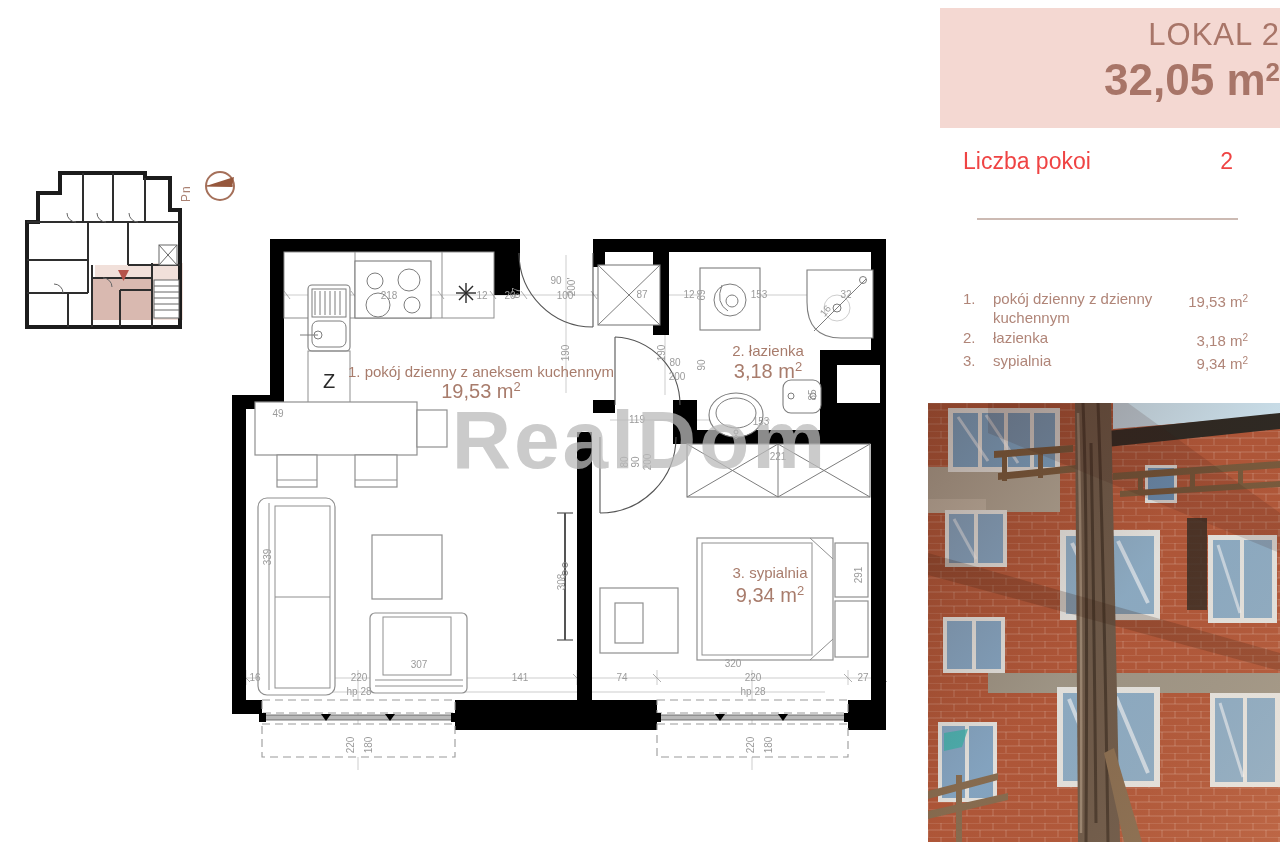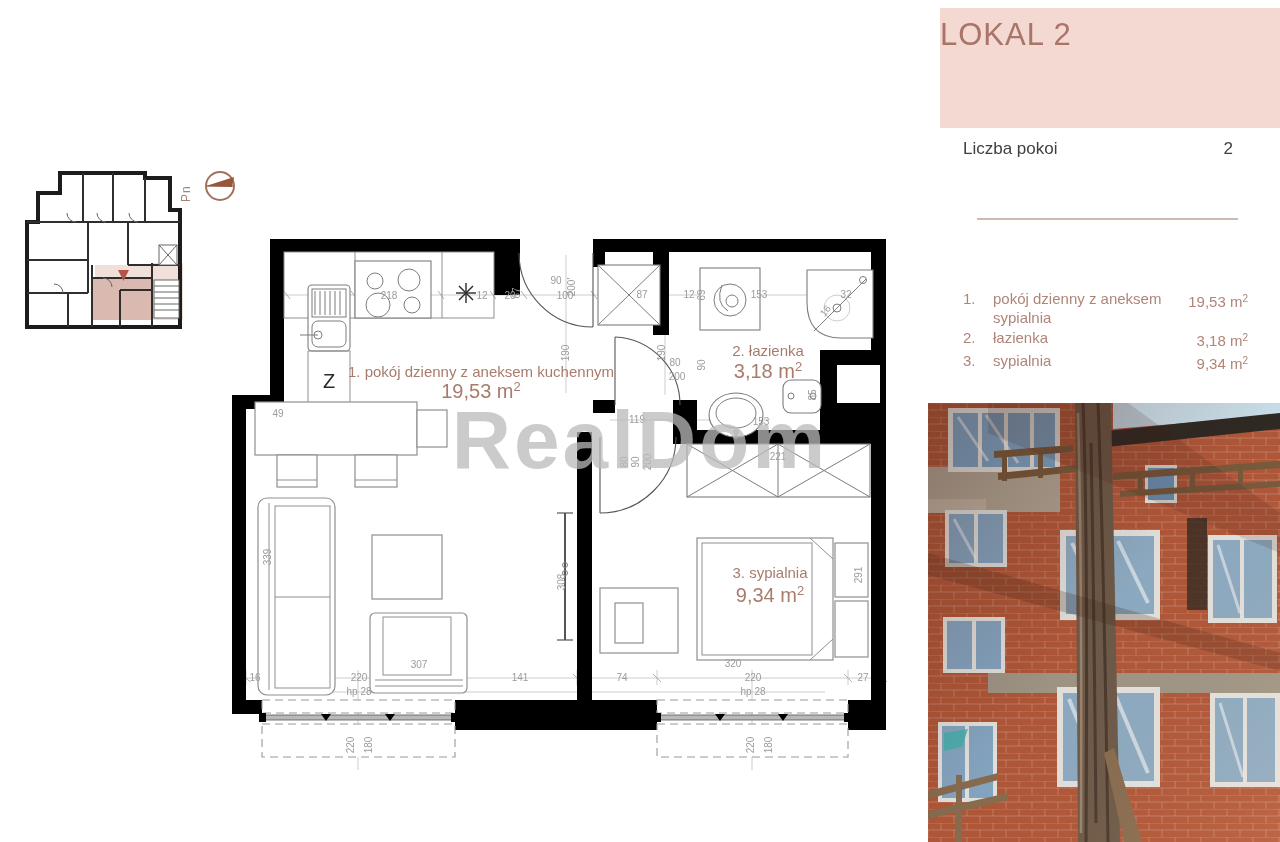--- a/index.html
+++ b/index.html
@@ -1,26 +1,26 @@
 <!DOCTYPE html>
 <html><head>
 <meta charset="utf-8">
 <style>
   html,body{margin:0;padding:0;background:#fff;}
   .page{position:relative;width:1280px;height:842px;background:#ffffff;overflow:hidden;
         font-family:"Liberation Sans",sans-serif;}
   .abs{position:absolute;}
 
   
-  .pink-box{left:940px;top:8px;width:340px;height:120px;background:#f4d8d2;text-align:left;color:#a87568;}
+  .pink-box{left:940px;top:8px;width:340px;height:120px;background:#f4d8d2;text-align:right;color:#a87568;}
   .lokal-title{font-size:31px;letter-spacing:1px;margin-top:9px;font-weight:500;}
   .lokal-area{font-size:44px;font-weight:bold;margin-top:2px;}
   .lokal-area .sup2{font-size:26px;vertical-align:14px;font-weight:bold;}
 
-  .details{left:963px;top:132px;width:270px;color:#404040;font-size:17px;}
+  .details{left:963px;top:144px;width:270px;color:#ef4444;font-size:23px;}
   .detail-row{display:flex;justify-content:space-between;line-height:34px;}
   .divider{left:977px;top:218px;width:261px;height:2px;background:#ccbab3;}
 
   .room-list{left:963px;top:289px;width:285px;color:#b08578;font-size:15px;line-height:19px;}
   .room-row{display:flex;align-items:flex-start;margin-bottom:1px;}
   .room-num{width:30px;flex:0 0 30px;}
   .room-name{flex:1 1 auto;padding-right:6px;max-width:172px;}
   .room-area{margin-left:auto;white-space:nowrap;}
   .room-area .supS{font-size:10px;vertical-align:5px;}
 
@@ -345,34 +345,35 @@
       <text class="rarea" x="545" y="377">
         <tspan>9,34 m</tspan><tspan dy="-7" font-size="13">2</tspan>
       </text>
     </g>
 
     <text class="wm" x="415" y="243">RealDom</text>
   </svg>
 
   <div class="abs pink-box">
     <div class="lokal-title">LOKAL 2</div>
+    <div class="lokal-area"><span>32,05 m</span><span class="sup2">2</span></div>
   </div>
 
   <div class="abs details">
     <div class="detail-row">
       <span>Liczba pokoi</span>
       <span>2</span>
     </div>
   </div>
   <div class="abs divider"></div>
 
   <div class="abs room-list">
     <div class="room-row">
       <span class="room-num">1.</span>
-      <span class="room-name">pokój dzienny z aneksem sypialnia</span>
+      <span class="room-name">pokój dzienny z dzienny kuchennym</span>
       <span class="room-area"><span>19,53 m</span><span class="supS">2</span></span>
     </div>
     <div class="room-row">
       <span class="room-num">2.</span>
       <span class="room-name">łazienka</span>
       <span class="room-area"><span>3,18 m</span><span class="supS">2</span></span>
     </div>
     <div class="room-row">
       <span class="room-num">3.</span>
       <span class="room-name">sypialnia</span>

